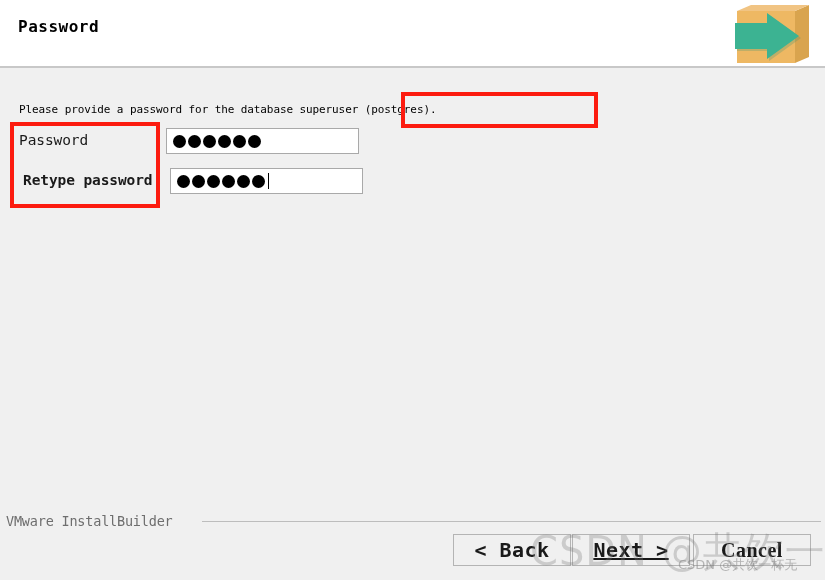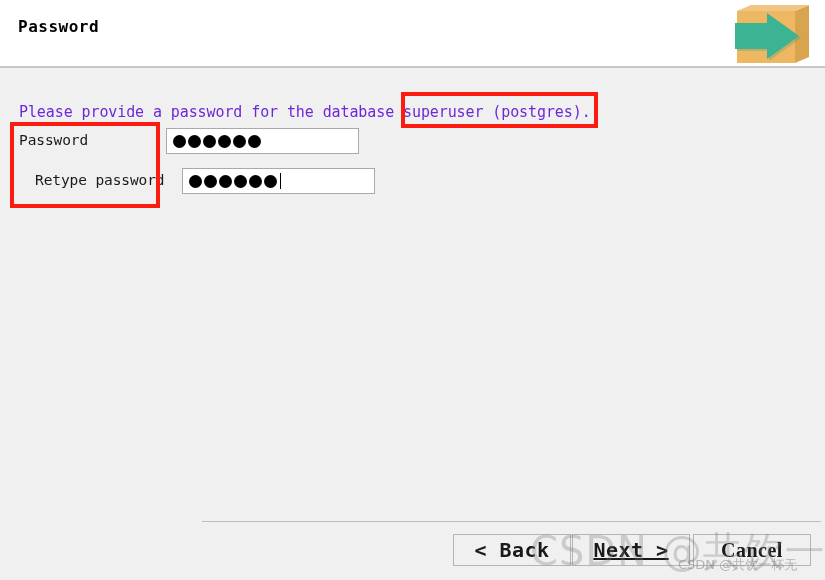--- a/index.html
+++ b/index.html
@@ -62,22 +62,22 @@
     top: 70px;
     width: 825px;
     height: 432px;
     background: #f0f0f0;
   }
 
   .intro-text {
     position: absolute;
     left: 19px;
     top: 33px;
-    font-size: 15px;
-    color: #6d28d9;
+    font-size: 11px;
+    color: #000000;
     white-space: nowrap;
     letter-spacing: -0.1px;
   }
 
   .field-row {
     position: absolute;
     height: 28px;
   }
   .field-label {
     position: absolute;
@@ -253,40 +253,41 @@
           <span class="dot"></span>
           <span class="dot"></span>
           <span class="dot"></span>
           <span class="dot"></span>
           <span class="dot"></span>
           <span class="dot"></span>
         </span>
       </div>
     </div>
 
-    <div class="field-row" style="left:16px; top:98px; width:400px;">
+    <div class="field-row" style="left:4px; top:98px; width:400px;font-weight:bold;">
       <div class="field-label">Retype password</div>
       <div class="pw-input">
         <span class="dots">
           <span class="dot"></span>
           <span class="dot"></span>
           <span class="dot"></span>
           <span class="dot"></span>
           <span class="dot"></span>
           <span class="dot"></span>
         </span>
         <span class="caret"></span>
       </div>
     </div>
 
     <div class="annot" id="annot-labels"></div>
     <div class="annot" id="annot-superuser"></div>
   </div>
 
   <div class="footer">
+    <div class="footer-brand">VMware InstallBuilder</div>
     <div class="footer-rule"></div>
   </div>
 
   <div class="btn-bar">
     <div class="btn" id="btn-back">&lt; Back</div>
     <div class="btn" id="btn-next">Next &gt;</div>
     <div class="btn" id="btn-cancel">Cancel</div>
   </div>
 
   <div class="wm-big">CSDN @共饮一杯无</div>

